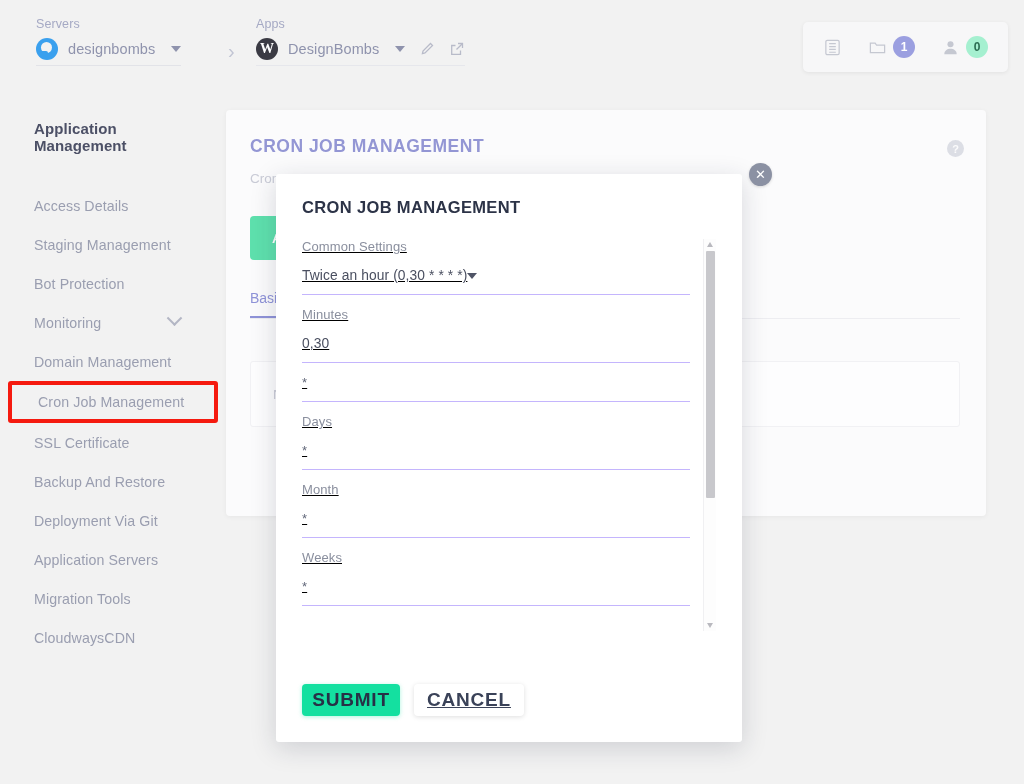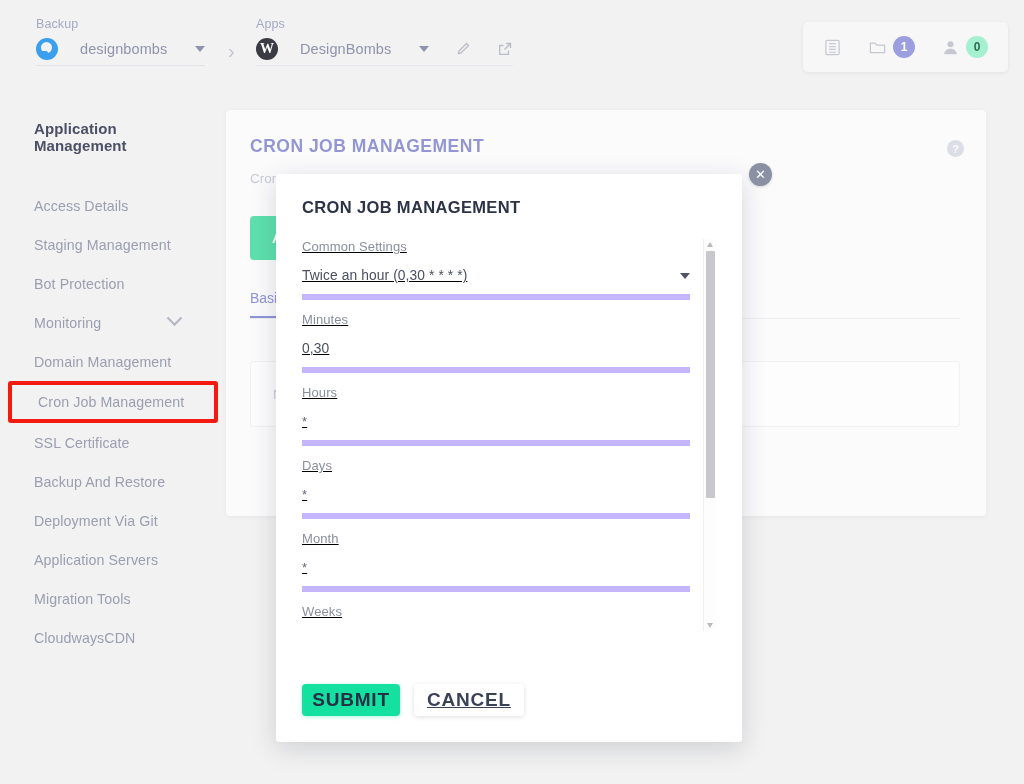--- a/index.html
+++ b/index.html
@@ -41,21 +41,21 @@
   .crumb-kicker {
     font-size: 12.5px;
     color: #a5a9c4;
     letter-spacing: .1px;
     line-height: 16px;
   }
 
   .crumb-row {
     display: flex;
     align-items: center;
-    gap: 22px;
+    gap: 10px;
     height: 32px;
     border-bottom: 1px solid #e2e3e8;
     padding-bottom: 2px;
   }
   .crumb-apps .crumb-row { border-bottom-color: #e6e7ec; }
 
   .crumb-name {
     font-size: 14.5px;
     color: #8f93ad;
     letter-spacing: .1px;
@@ -329,22 +329,22 @@
   .field-label {
     font-size: 13px;
     color: #8a8f9e;
     margin-bottom: 14px;
     letter-spacing: .1px;
   }
   .field-control {
     position: relative;
     display: flex;
     align-items: flex-end;
-    justify-content: space-between;
-    border-bottom: 6px solid #c4b5fd;
+    justify-content: flex-start;
+    border-bottom: 1px solid #c4b5fd;
     padding-bottom: 11px;
     min-height: 22px;
   }
   .field-value {
     font-size: 13.8px;
     color: #4a4f60;
     letter-spacing: .1px;
   }
   .field-value.star { color: #62687a; font-size: 13px; }
   .sel-caret {
@@ -413,21 +413,21 @@
   }
 </style>
 </head>
 <body>
 
 <div id="root">
 
   <div class="topbar">
 
     <div class="crumb-group crumb-servers">
-      <div class="crumb-kicker">Backup</div>
+      <div class="crumb-kicker">Servers</div>
       <div class="crumb-row">
         <span class="srv-logo"></span>
         <span class="crumb-name">designbombs</span>
         <span class="caret"></span>
       </div>
     </div>
 
     <div class="crumb-sep">›</div>
 
     <div class="crumb-group crumb-apps">
@@ -552,21 +552,20 @@
                 <span class="sel-caret"></span>
               </div>
             </div>
             <div class="field">
               <div class="field-label">Minutes</div>
               <div class="field-control">
                 <span class="field-value">0,30</span>
               </div>
             </div>
             <div class="field">
-              <div class="field-label">Hours</div>
               <div class="field-control">
                 <span class="field-value star">*</span>
               </div>
             </div>
             <div class="field">
               <div class="field-label">Days</div>
               <div class="field-control">
                 <span class="field-value star">*</span>
               </div>
             </div>

